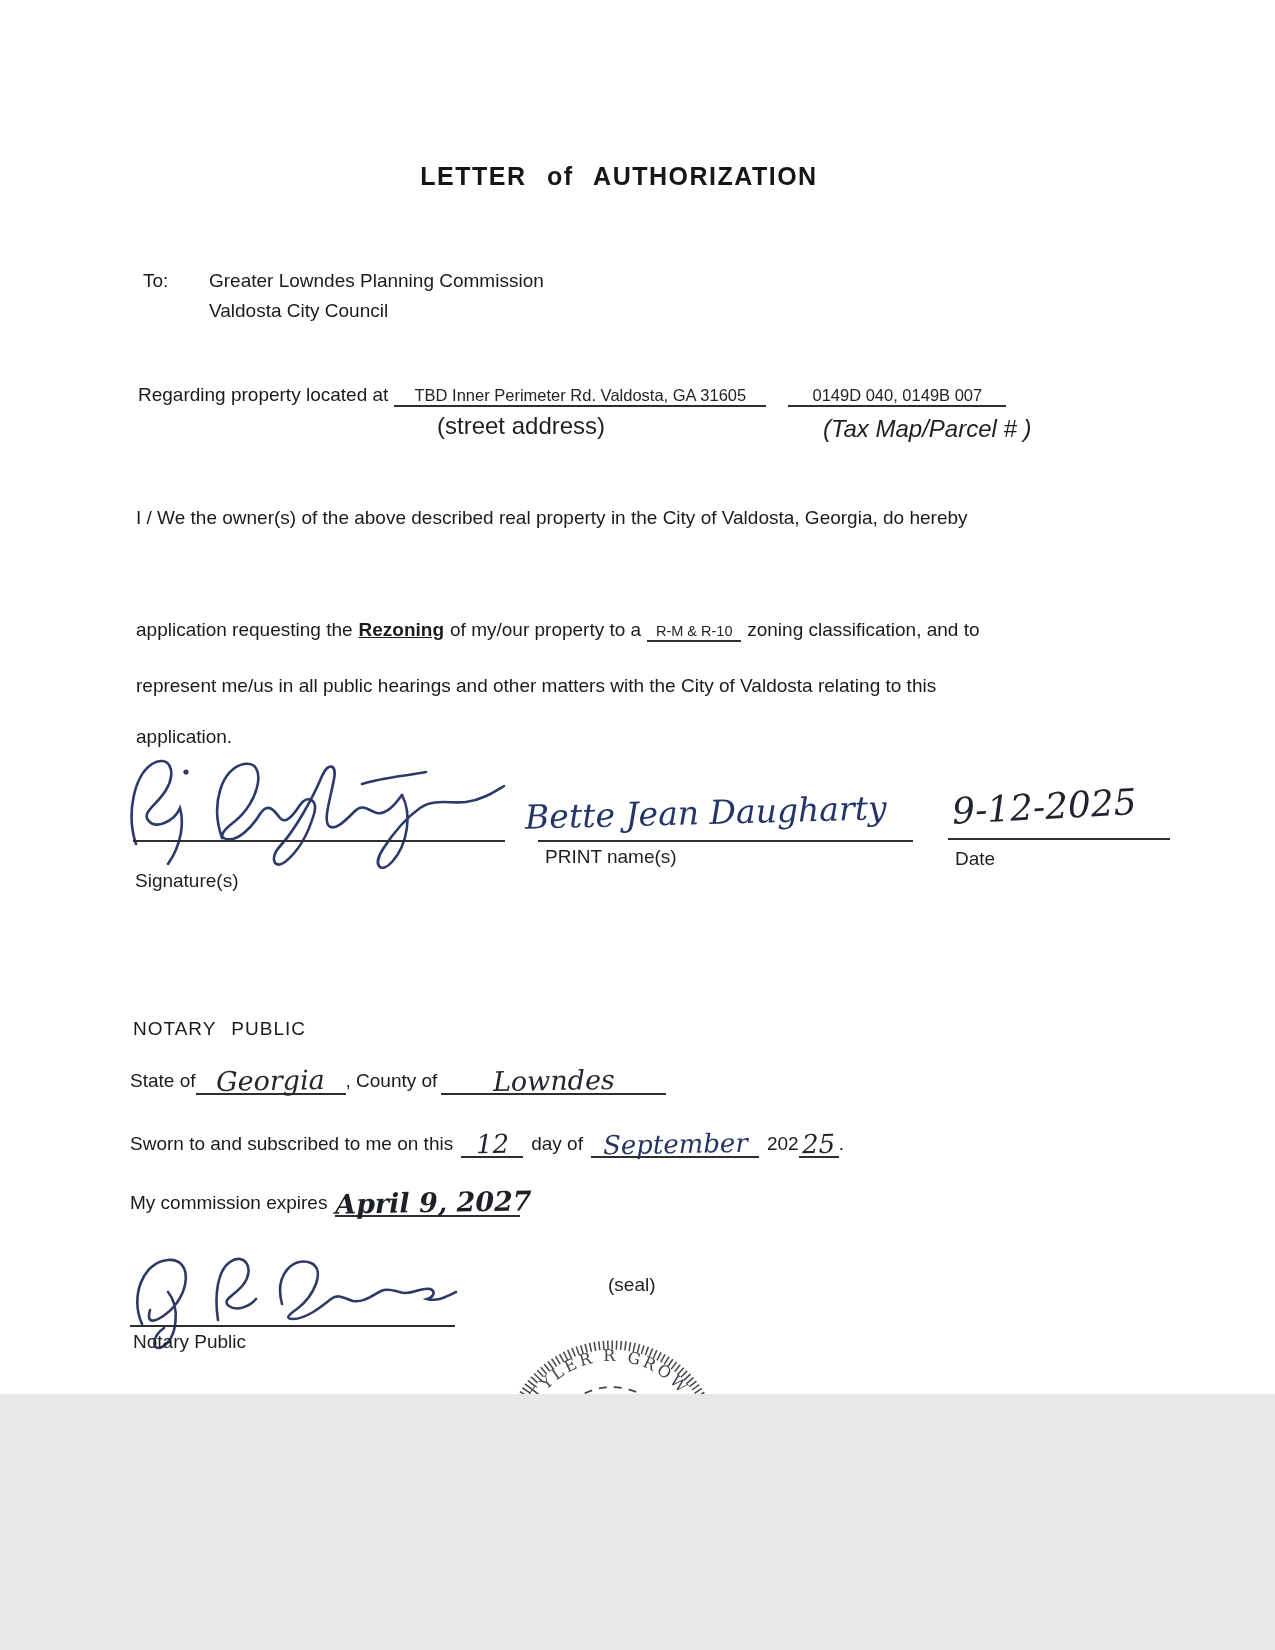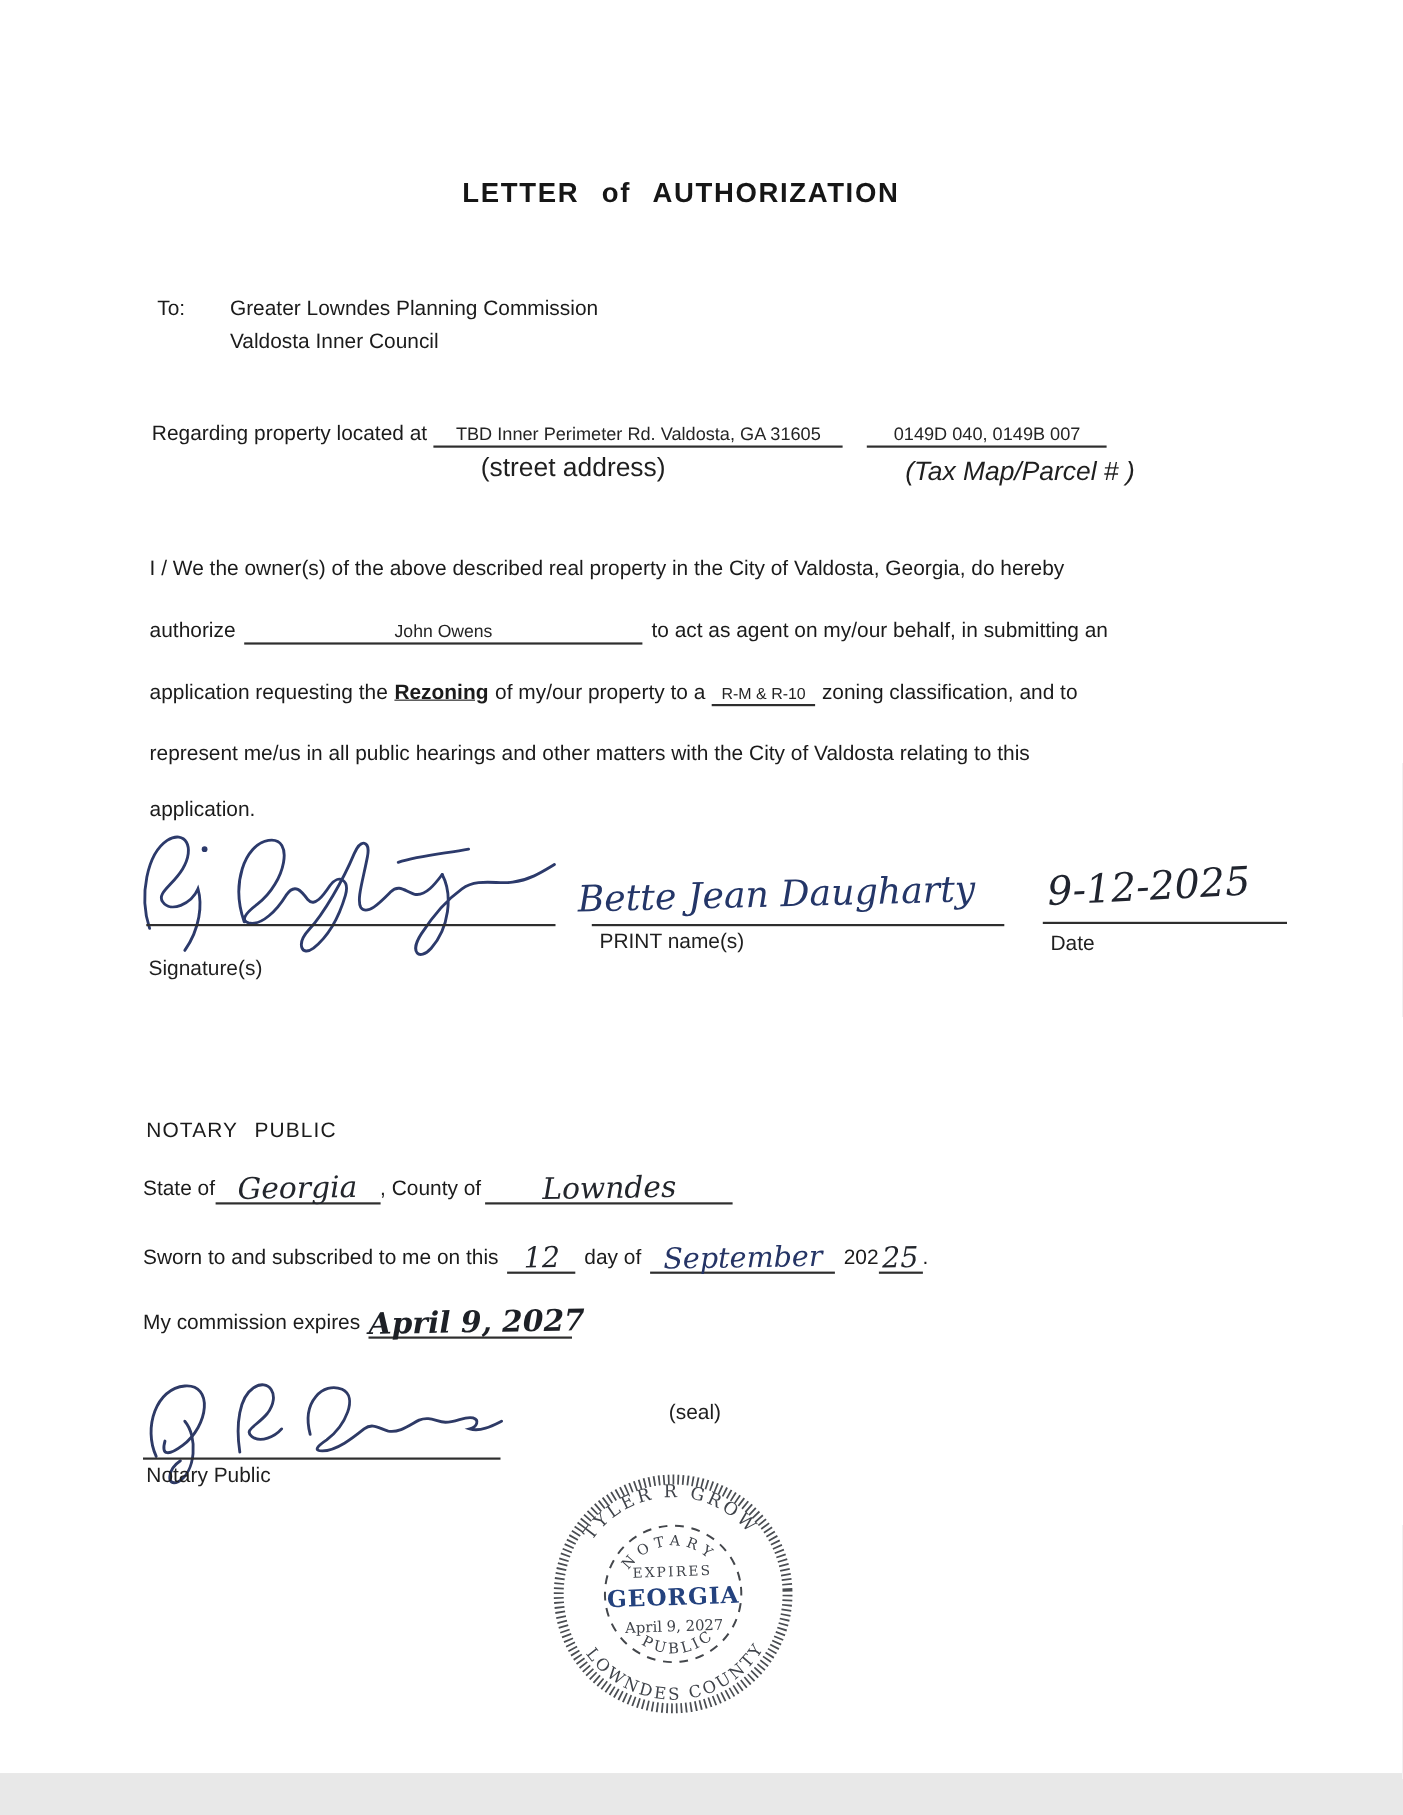--- a/index.html
+++ b/index.html
@@ -1,16 +1,16 @@
 <!DOCTYPE html>
 <html><head>
 <meta charset="utf-8">
 <style>
   html,body{margin:0;padding:0;background:#e8e8e8;}
-  .page{position:relative;width:1275px;height:1612px;background:#ffffff;
+  .page{position:relative;width:1275px;height:1394px;background:#ffffff;
         font-family:"Liberation Sans", sans-serif;color:#1b1b1b;overflow:hidden;margin:0 auto;}
   .abs{position:absolute;}
   .t19{font-size:19px;line-height:30px;}
   .title{font-size:25px;font-weight:bold;letter-spacing:1.5px;word-spacing:12px;color:#161616;text-align:center;}
   .row{display:flex;align-items:baseline;white-space:nowrap;}
   .blank{display:inline-block;border-bottom:2px solid #2e2e2e;text-align:center;vertical-align:baseline;}
   .typedfill{font-size:16.5px;color:#242424;}
   .caption{font-size:24px;color:#1f1f1f;}
   .hand{font-family:"DejaVu Serif", serif;font-style:italic;display:inline-block;}
   .hand-name{font-size:33px;color:#243668;transform:rotate(-1.5deg);}
@@ -28,45 +28,38 @@
 <body>
 
 <div class="page">
 
   <div class="abs title" style="left:0;top:162;width:1238px;top:162px;">LETTER of AUTHORIZATION</div>
 
   <div class="abs row" style="left:143px;top:266px;align-items:flex-start;">
     <span class="t19" style="width:66px;">To:</span>
     <span>
       <div class="t19">Greater Lowndes Planning Commission</div>
-      <div class="t19">Valdosta Inner Council</div>
+      <div class="t19">Valdosta City Council</div>
     </span>
   </div>
 
   <div class="abs row" style="left:138px;top:380px;">
     <span class="t19">Regarding property located at</span>
     <span class="blank" style="width:372px;margin-left:6px;">
       <span class="typedfill">TBD Inner Perimeter Rd. Valdosta, GA 31605</span>
     </span>
     <span class="blank" style="width:218px;margin-left:22px;">
       <span class="typedfill">0149D 040,  0149B 007</span>
     </span>
   </div>
   <div class="abs caption" style="left:437px;top:412px;">(street address)</div>
   <div class="abs caption" style="left:823px;top:415px;font-style:italic;">(Tax Map/Parcel # )</div>
 
   <div class="abs t19" style="left:136px;top:503px;width:960px;">I / We the owner(s) of the above described real property in the City of Valdosta, Georgia, do hereby</div>
 
-  <div class="abs row" style="left:136px;top:559px;">
-    <span class="t19">authorize</span>
-    <span class="blank" style="width:362px;margin:0 8px;">
-      <span class="typedfill" style="font-size:16px;">John Owens</span>
-    </span>
-    <span class="t19">to act as agent on my/our behalf, in submitting an</span>
-  </div>
 
   <div class="abs row" style="left:136px;top:615px;">
     <span class="t19">application requesting the</span>
     <span class="t19 bold-u" style="margin:0 6px;">Rezoning</span>
     <span class="t19">of my/our property to a</span>
     <span class="blank" style="width:94px;margin:0 6px;">
       <span class="typedfill" style="font-size:14.5px;">R-M &amp; R-10</span>
     </span>
     <span class="t19">zoning classification, and to</span>
   </div>

